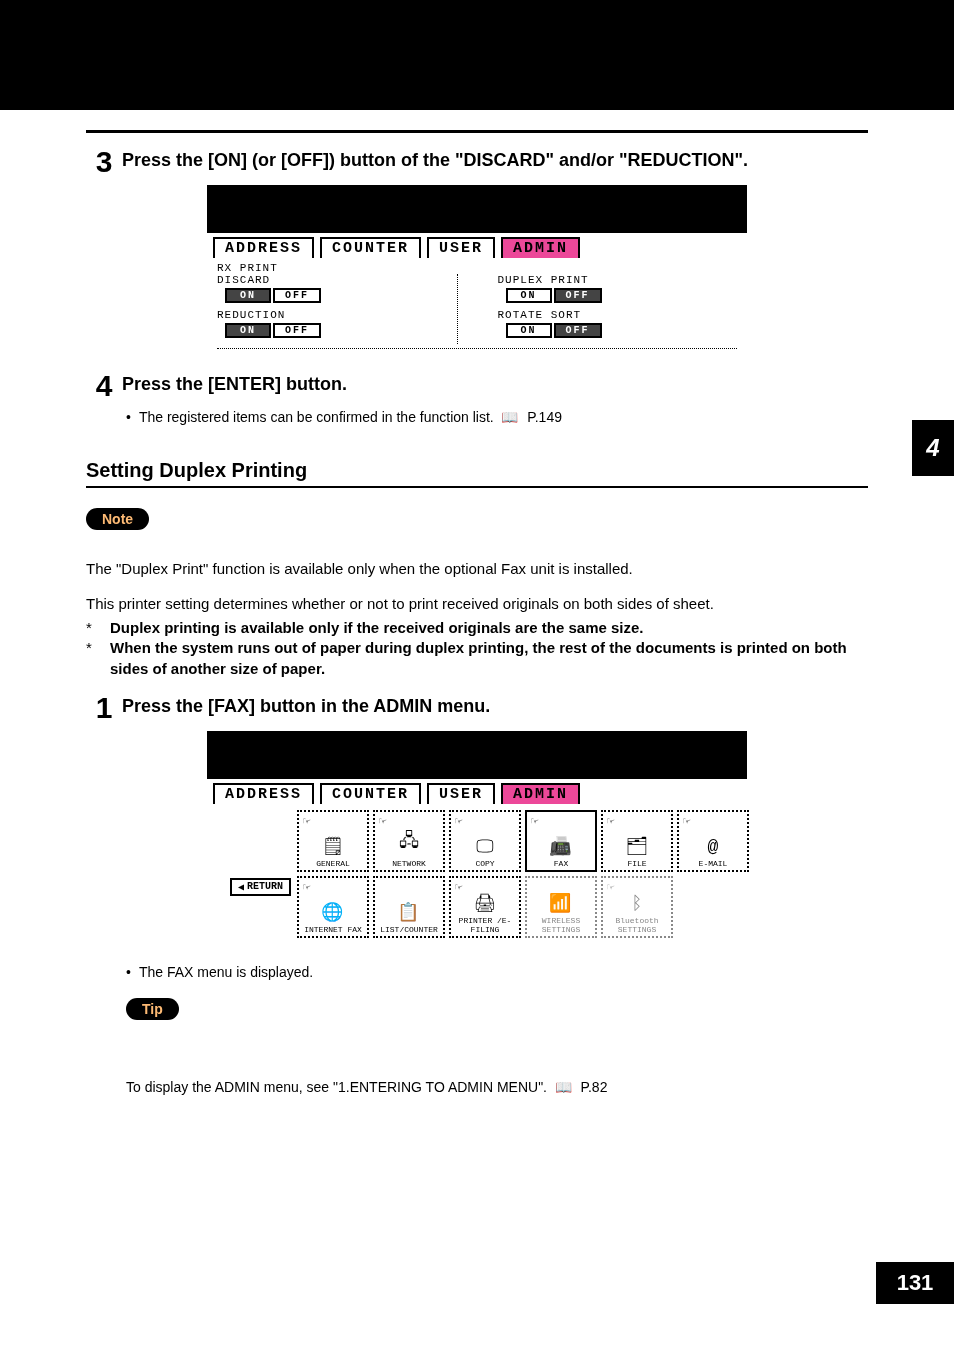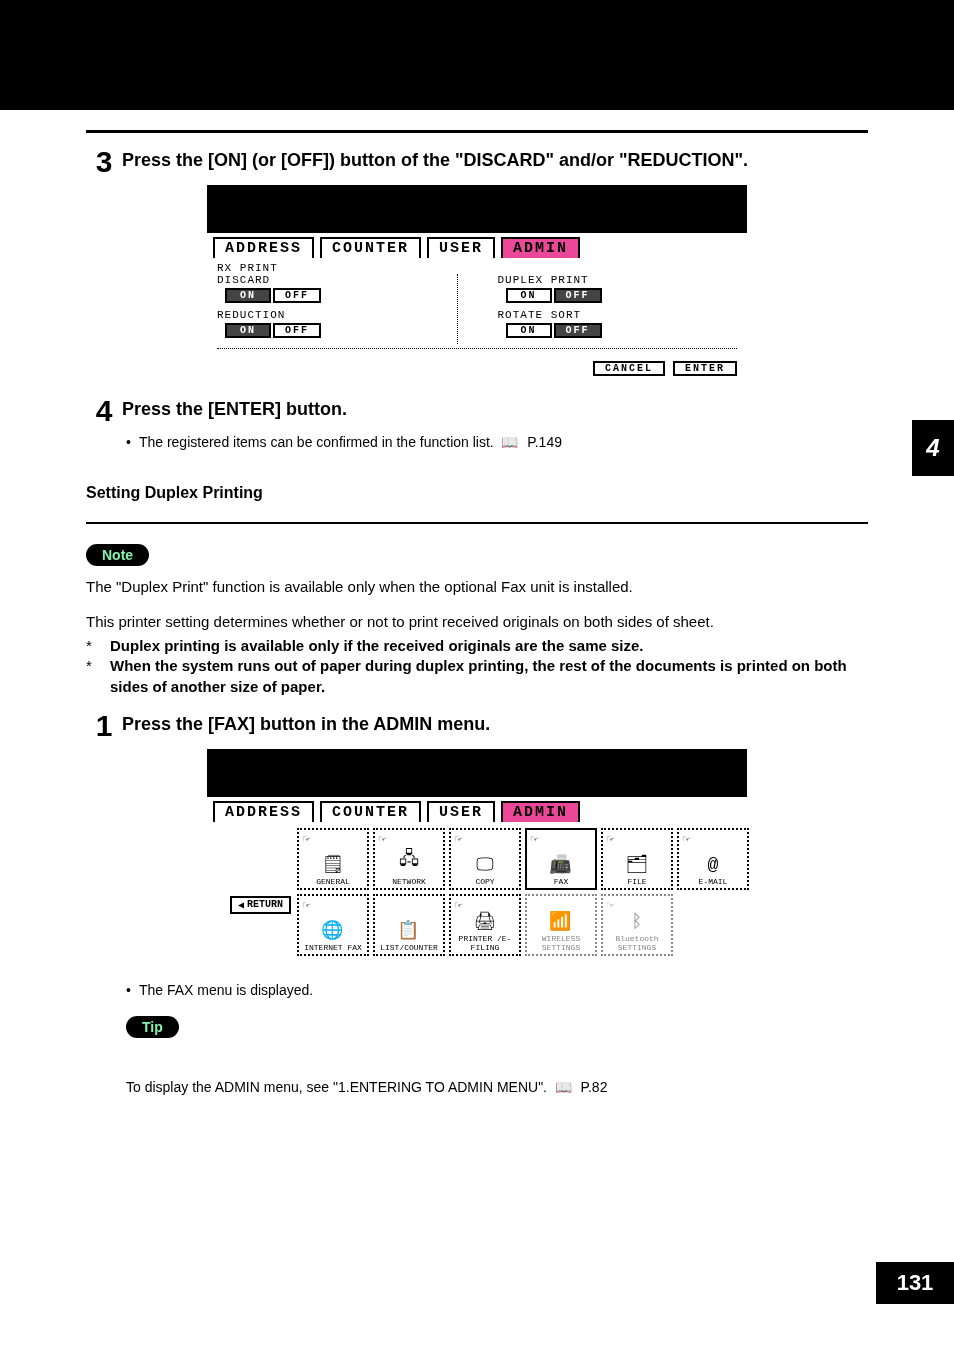--- a/index.html
+++ b/index.html
@@ -104,39 +104,39 @@
   .dotted-divider {
     border-top:1px dotted #000;
     margin:4px 0;
   }
   .footer-btns {
     display:flex; justify-content:flex-end; gap:8px;
     padding:4px 10px 6px 10px;
     background:#fff;
   }
   .heading2 {
-    font-size: 16px;
+    font-size: 20px;
     font-weight: bold;
     margin-top: 34px;
-    margin-bottom: 20px;
+    margin-bottom: 4px;
   }
   .hr-medium {
     border:none;
     border-top: 2px solid #000;
     margin-bottom: 20px;
   }
   .pill {
     display:inline-block;
     background:#000;
-    color:#86efac;
+    color:#fdba74;
     font-weight:bold;
     font-size:14px;
     padding:3px 16px;
     border-radius: 14px;
-    margin-bottom:10px;
+    margin-bottom:28px;
   }
   .para {
     font-size: 15px;
     line-height: 1.4;
     margin-bottom: 14px;
   }
   .star-list {
     font-size:15px;
     line-height:1.35;
     margin-bottom:14px;
@@ -262,24 +262,20 @@
             </div>
             <div class="rx-label">ROTATE SORT</div>
             <div class="btn-row">
               <div class="lcd-btn">ON</div>
               <div class="lcd-btn sel">OFF</div>
             </div>
           </div>
         </div>
         <div class="dotted-divider"></div>
       </div>
-      <div class="footer-btns">
-        <div class="lcd-btn">CANCEL</div>
-        <div class="lcd-btn">ENTER</div>
-      </div>
     </div>
   </div>
 
   
   <div class="step-row">
     <div class="step-num">4</div>
     <div class="step-text">Press the [ENTER] button.</div>
   </div>
   <div class="sub-bullet bullet-row">
     <span>•</span>

